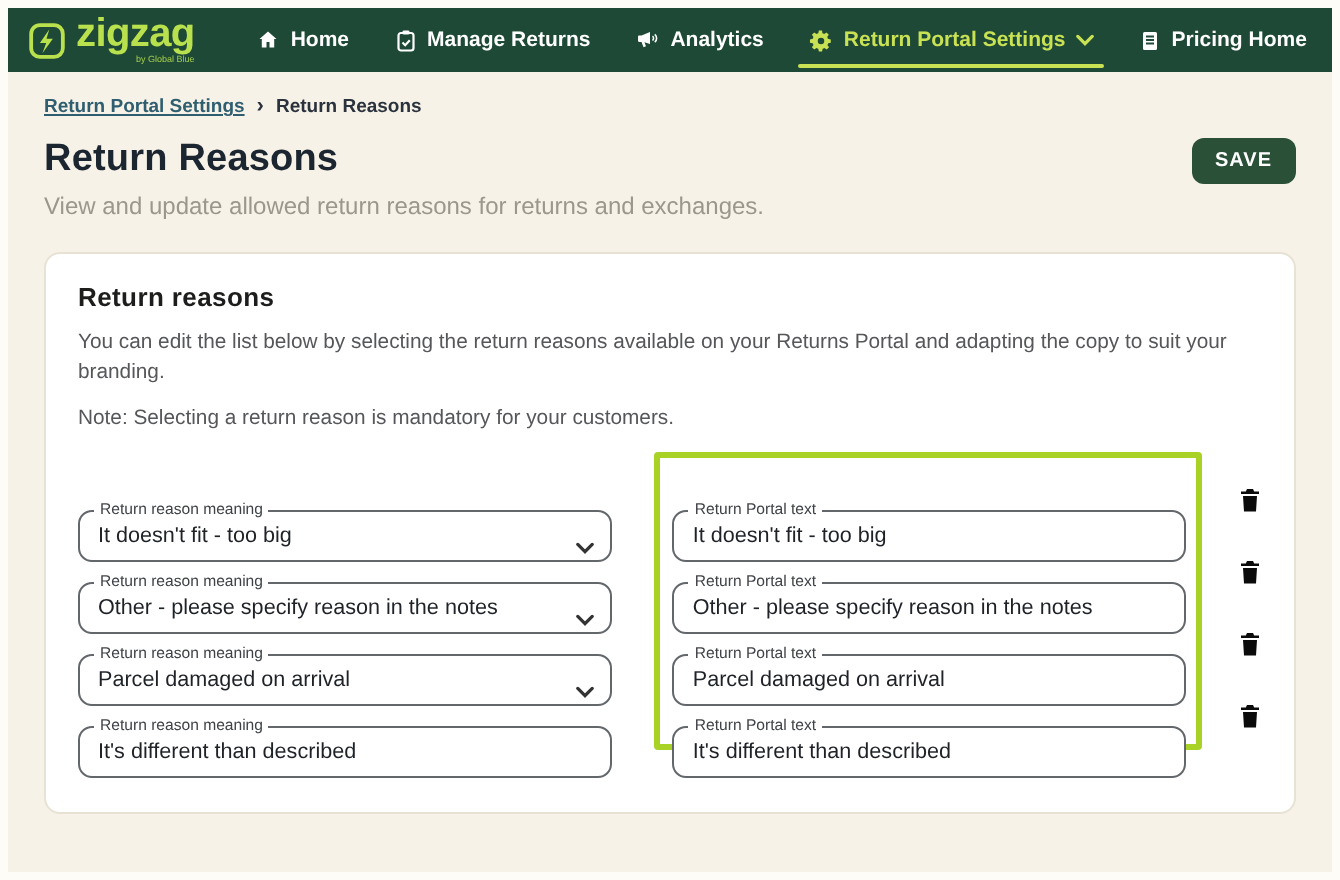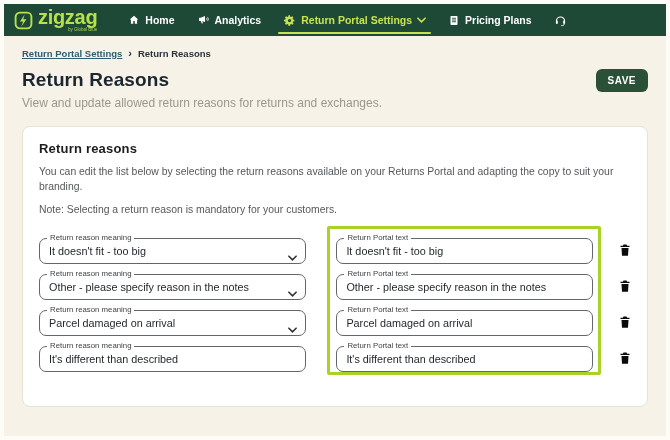--- a/index.html
+++ b/index.html
@@ -36,21 +36,21 @@
         padding:14px 16px;height:251px;box-sizing:content-box;}
   .card-heading{font-size:13px;font-weight:700;color:#1d1d1b;letter-spacing:.2px;}
   .card-desc{font-size:10.4px;color:#55575a;line-height:1.55;margin-top:8px;max-width:588px;}
   .card-instr{font-size:10.4px;color:#55575a;line-height:1.4;margin-top:9px;}
   
   .rows{position:relative;margin-top:15px;}
   .hlbox{position:absolute;left:288px;top:-7px;width:274px;height:calc(100% + 5px);
          border:3px solid #a8d326;border-radius:2px;box-sizing:border-box;pointer-events:none;}
   .row{display:flex;align-items:flex-start;height:36px;}
   .ofield{position:relative;height:24px;border:1.4px solid #63676c;border-radius:7px;background:#fff;
-          display:flex;align-items:center;padding:0 9px;margin-top:5px;box-sizing:content-box;}
+          display:flex;align-items:center;padding:0 9px;margin-top:22px;box-sizing:content-box;}
   .ofield .flab{position:absolute;top:-6px;left:7px;font-size:7.8px;color:#3f4347;background:#fff;
           padding:0 3px;white-space:nowrap;}
   .fval{font-size:10.8px;color:#1f2328;white-space:nowrap;overflow:hidden;}
   .sel{width:253px;cursor:pointer;}
   .sel .chev{position:absolute;right:8px;top:8px;}
   .inp{width:242px;margin-left:30px;}
   .inp input{border:none;outline:none;width:100%;font-size:10.8px;color:#1f2328;
              font-family:inherit;background:transparent;padding:0;}
   .trash{margin-left:26px;margin-top:10px;cursor:pointer;display:flex;}
 </style>
@@ -76,20 +76,30 @@
     <div class="nav-items">
       <div class="nav-item">
         <span class="nicon">
           <svg width="12" height="12" viewBox="0 0 24 24">
               <path d="M12 3.5l8.5 7.5h-2.3v8.5h-4.7v-5.5h-3v5.5H5.8V11H3.5L12 3.5z" fill="#fff"></path>
             </svg>
         </span>
         <span>Home</span>
       </div>
 
+      <div class="nav-item">
+        <span class="nicon">
+          <svg width="12" height="13" viewBox="0 0 24 24">
+            <rect x="4.5" y="4" width="15" height="17.5" rx="2.5" fill="none" stroke="#fff" stroke-width="2.2"></rect>
+            <rect x="8.5" y="1.5" width="7" height="4" rx="1.3" fill="#fff"></rect>
+            <path d="M8.5 13.5l2.7 2.7 4.6-5" fill="none" stroke="#fff" stroke-width="2.2"></path>
+          </svg>
+        </span>
+        <span>Manage Returns</span>
+      </div>
 
       <div class="nav-item">
         <span class="nicon">
           <svg width="13" height="12" viewBox="0 0 24 24">
             <path d="M15 4L6.5 7.5H4.2c-.7 0-1.2.5-1.2 1.2v4c0 .7.5 1.2 1.2 1.2h2.3l2 5.3 2.5-.9-1.6-4L15 16V4z" fill="#fff"></path>
             <path d="M17.5 8.2c1.4 1 1.4 3.2 0 4.3M19.8 6.3c2.4 2 2.4 5.8 0 7.8" fill="none" stroke="#fff" stroke-width="1.6"></path>
           </svg>
         </span>
         <span>Analytics</span>
       </div>
@@ -109,21 +119,21 @@
         </span>
       </div>
 
       <div class="nav-item">
         <span class="nicon">
           <svg width="12" height="13" viewBox="0 0 24 24">
             <rect x="5" y="3" width="14" height="18" rx="1.5" fill="#fff"></rect>
             <path d="M8 7.5h8M8 11h8M8 14.5h8" stroke="#1e4936" stroke-width="1.8"></path>
           </svg>
         </span>
-        <span>Pricing Plans</span>
+        <span>Pricing Home</span>
       </div>
 
       <div class="nav-item">
         <span class="nicon">
           <svg width="13" height="13" viewBox="0 0 24 24">
             <path d="M4.5 13a7.5 7.5 0 0 1 15 0" fill="none" stroke="#fff" stroke-width="2.2"></path>
             <rect x="3.5" y="12" width="3.6" height="6.5" rx="1.8" fill="#fff"></rect>
             <rect x="16.9" y="12" width="3.6" height="6.5" rx="1.8" fill="#fff"></rect>
             <path d="M19 18.5c0 2-2.2 3-5.5 3" fill="none" stroke="#fff" stroke-width="1.8"></path>
           </svg>

